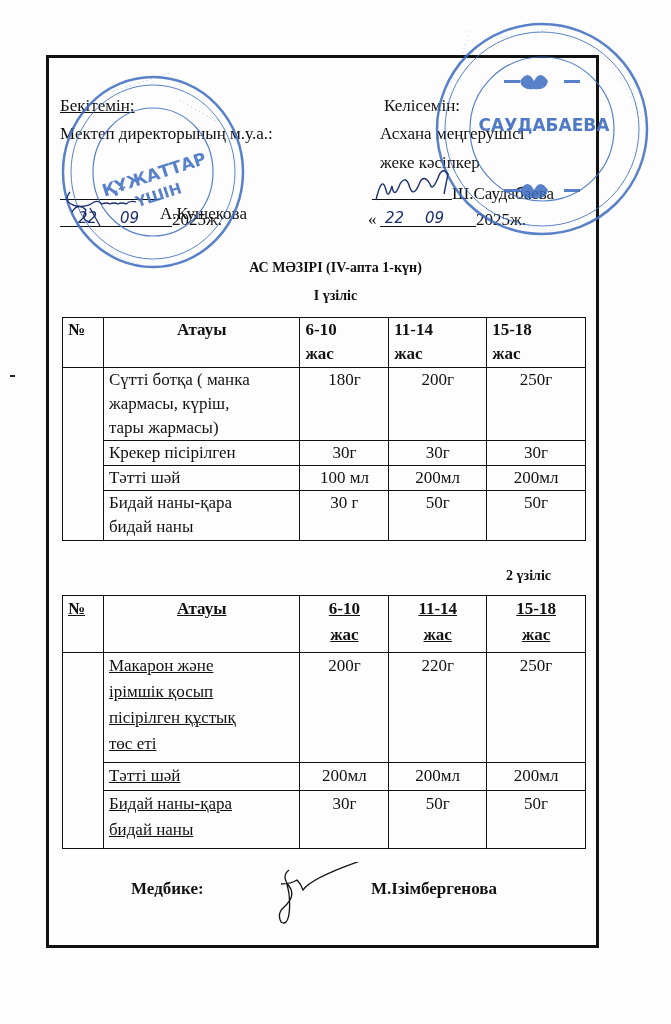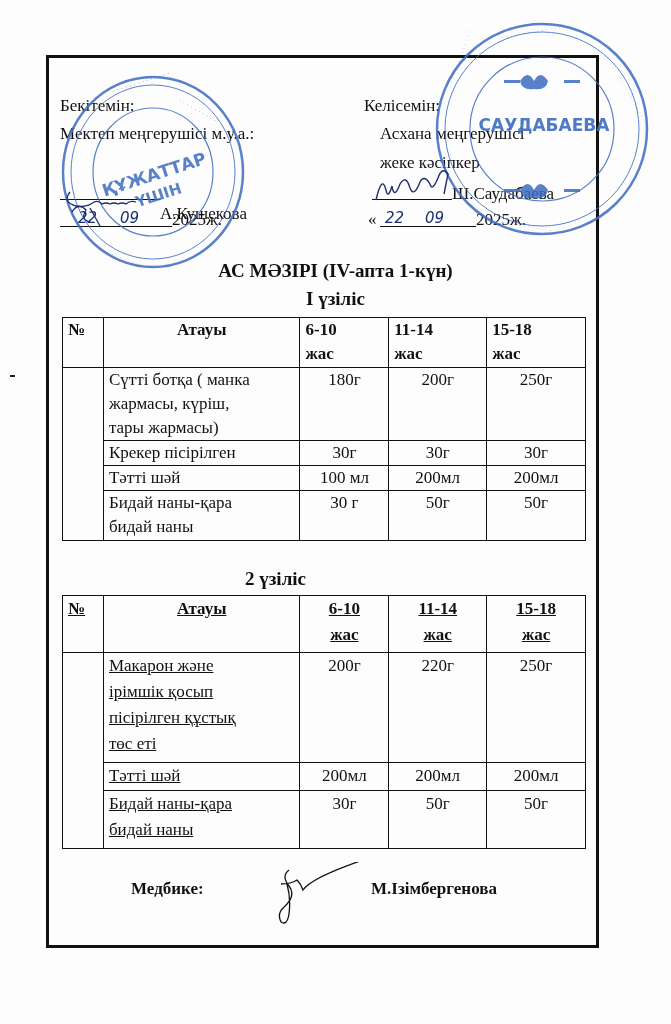--- a/index.html
+++ b/index.html
@@ -9,53 +9,53 @@
       font-family: "Liberation Serif", "DejaVu Serif", serif;
       color: #111;
     }
     .frame {
       position: absolute; left: 46px; top: 55px; width: 553px; height: 893px;
       border: 3px solid #111; box-sizing: border-box;
     }
     .abs { position: absolute; white-space: nowrap; }
     .hdr { font-size: 17px; line-height: 20px; }
     .line-under { position: absolute; border-bottom: 1.5px solid #111; }
-    .title { font-weight: bold; font-size: 19px; text-align: center; }
+    .title { font-weight: bold; font-size: 14px; text-align: center; }
     table.menu {
       position: absolute; border-collapse: collapse;
       font-size: 17px; line-height: 24px;
     }
     table.menu td {
       border: 1.5px solid #111; vertical-align: top; padding: 0 5px;
     }
     table.menu .hcell { font-weight: bold; }
     table.menu .c { text-align: center; }
     table.t2 td { line-height: 26px; }
     table.t2 .u span, table.t2 .uh { text-decoration: underline; }
     .stamp { position: absolute; pointer-events: none; }
     .sig { position: absolute; pointer-events: none; }
   </style>
 </head>
 <body>
 
 <div class="frame"></div>
 
 <div>
-  <div class="abs hdr" style="left:60px;top:96px;">Бекітемін:</div>
-  <div class="abs hdr" style="left:60px;top:124px;">Мектеп меңгерушісі м.у.а.:</div>
+  <div class="abs hdr" style="left:60px;top:96px;text-decoration:underline;">Бекітемін:</div>
+  <div class="abs hdr" style="left:60px;top:124px;">Мектеп директорының м.у.а.:</div>
   <div class="line-under" style="left:60px;top:199px;width:100px;"></div>
   <div class="abs hdr" style="left:160px;top:184px;margin-top:20px;">А.Кушекова</div>
   <div class="line-under" style="left:60px;top:226px;width:112px;"></div>
   <div class="abs hdr" style="left:78px;top:208px;font-style:italic;color:#1b2f6e;font-family:'DejaVu Sans',sans-serif;font-size:15px;">22</div>
   <div class="abs hdr" style="left:120px;top:208px;font-style:italic;color:#1b2f6e;font-family:'DejaVu Sans',sans-serif;font-size:15px;">09</div>
   <div class="abs hdr" style="left:172px;top:210px;">2025ж.</div>
 </div>
 
 <div>
-  <div class="abs hdr" style="left:364px;top:96px;">Келісемін:</div>
+  <div class="abs hdr" style="left:384px;top:96px;">Келісемін:</div>
   <div class="abs hdr" style="left:380px;top:124px;text-align:right;">Асхана меңгерушісі</div>
   <div class="abs hdr" style="left:380px;top:153px;">жеке кәсіпкер</div>
   <div class="line-under" style="left:372px;top:199px;width:80px;"></div>
   <div class="abs hdr" style="left:452px;top:184px;text-align:center;">Ш.Саудабаева</div>
   <div class="abs hdr" style="left:368px;top:210px;">«</div>
   <div class="line-under" style="left:380px;top:226px;width:96px;"></div>
   <div class="abs hdr" style="left:385px;top:208px;font-style:italic;color:#1b2f6e;font-family:'DejaVu Sans',sans-serif;font-size:15px;">22</div>
   <div class="abs hdr" style="left:425px;top:208px;font-style:italic;color:#1b2f6e;font-family:'DejaVu Sans',sans-serif;font-size:15px;">09</div>
   <div class="abs hdr" style="left:476px;top:210px;">2025ж.</div>
 </div>
@@ -162,21 +162,21 @@
           <div>Бидай наны-қара</div>
           <div>бидай наны</div>
         </td>
     <td class="c">30 г</td>
     <td class="c">50г</td>
     <td class="c">50г</td>
   </tr>
 </tbody>
   </table>
 
-<div class="abs title" style="left:0;width:551px;top:568px;">2 үзіліс</div>
+<div class="abs title" style="left:0;width:551px;top:568px;text-align:right;">2 үзіліс</div>
 
 <table class="menu t2" style="left:62px;top:595px;width:524px;">
   <colgroup>
       <col style="width:41px">
       <col style="width:197px">
       <col style="width:89px">
       <col style="width:98px">
       <col style="width:99px">
     </colgroup>
   <tbody>

